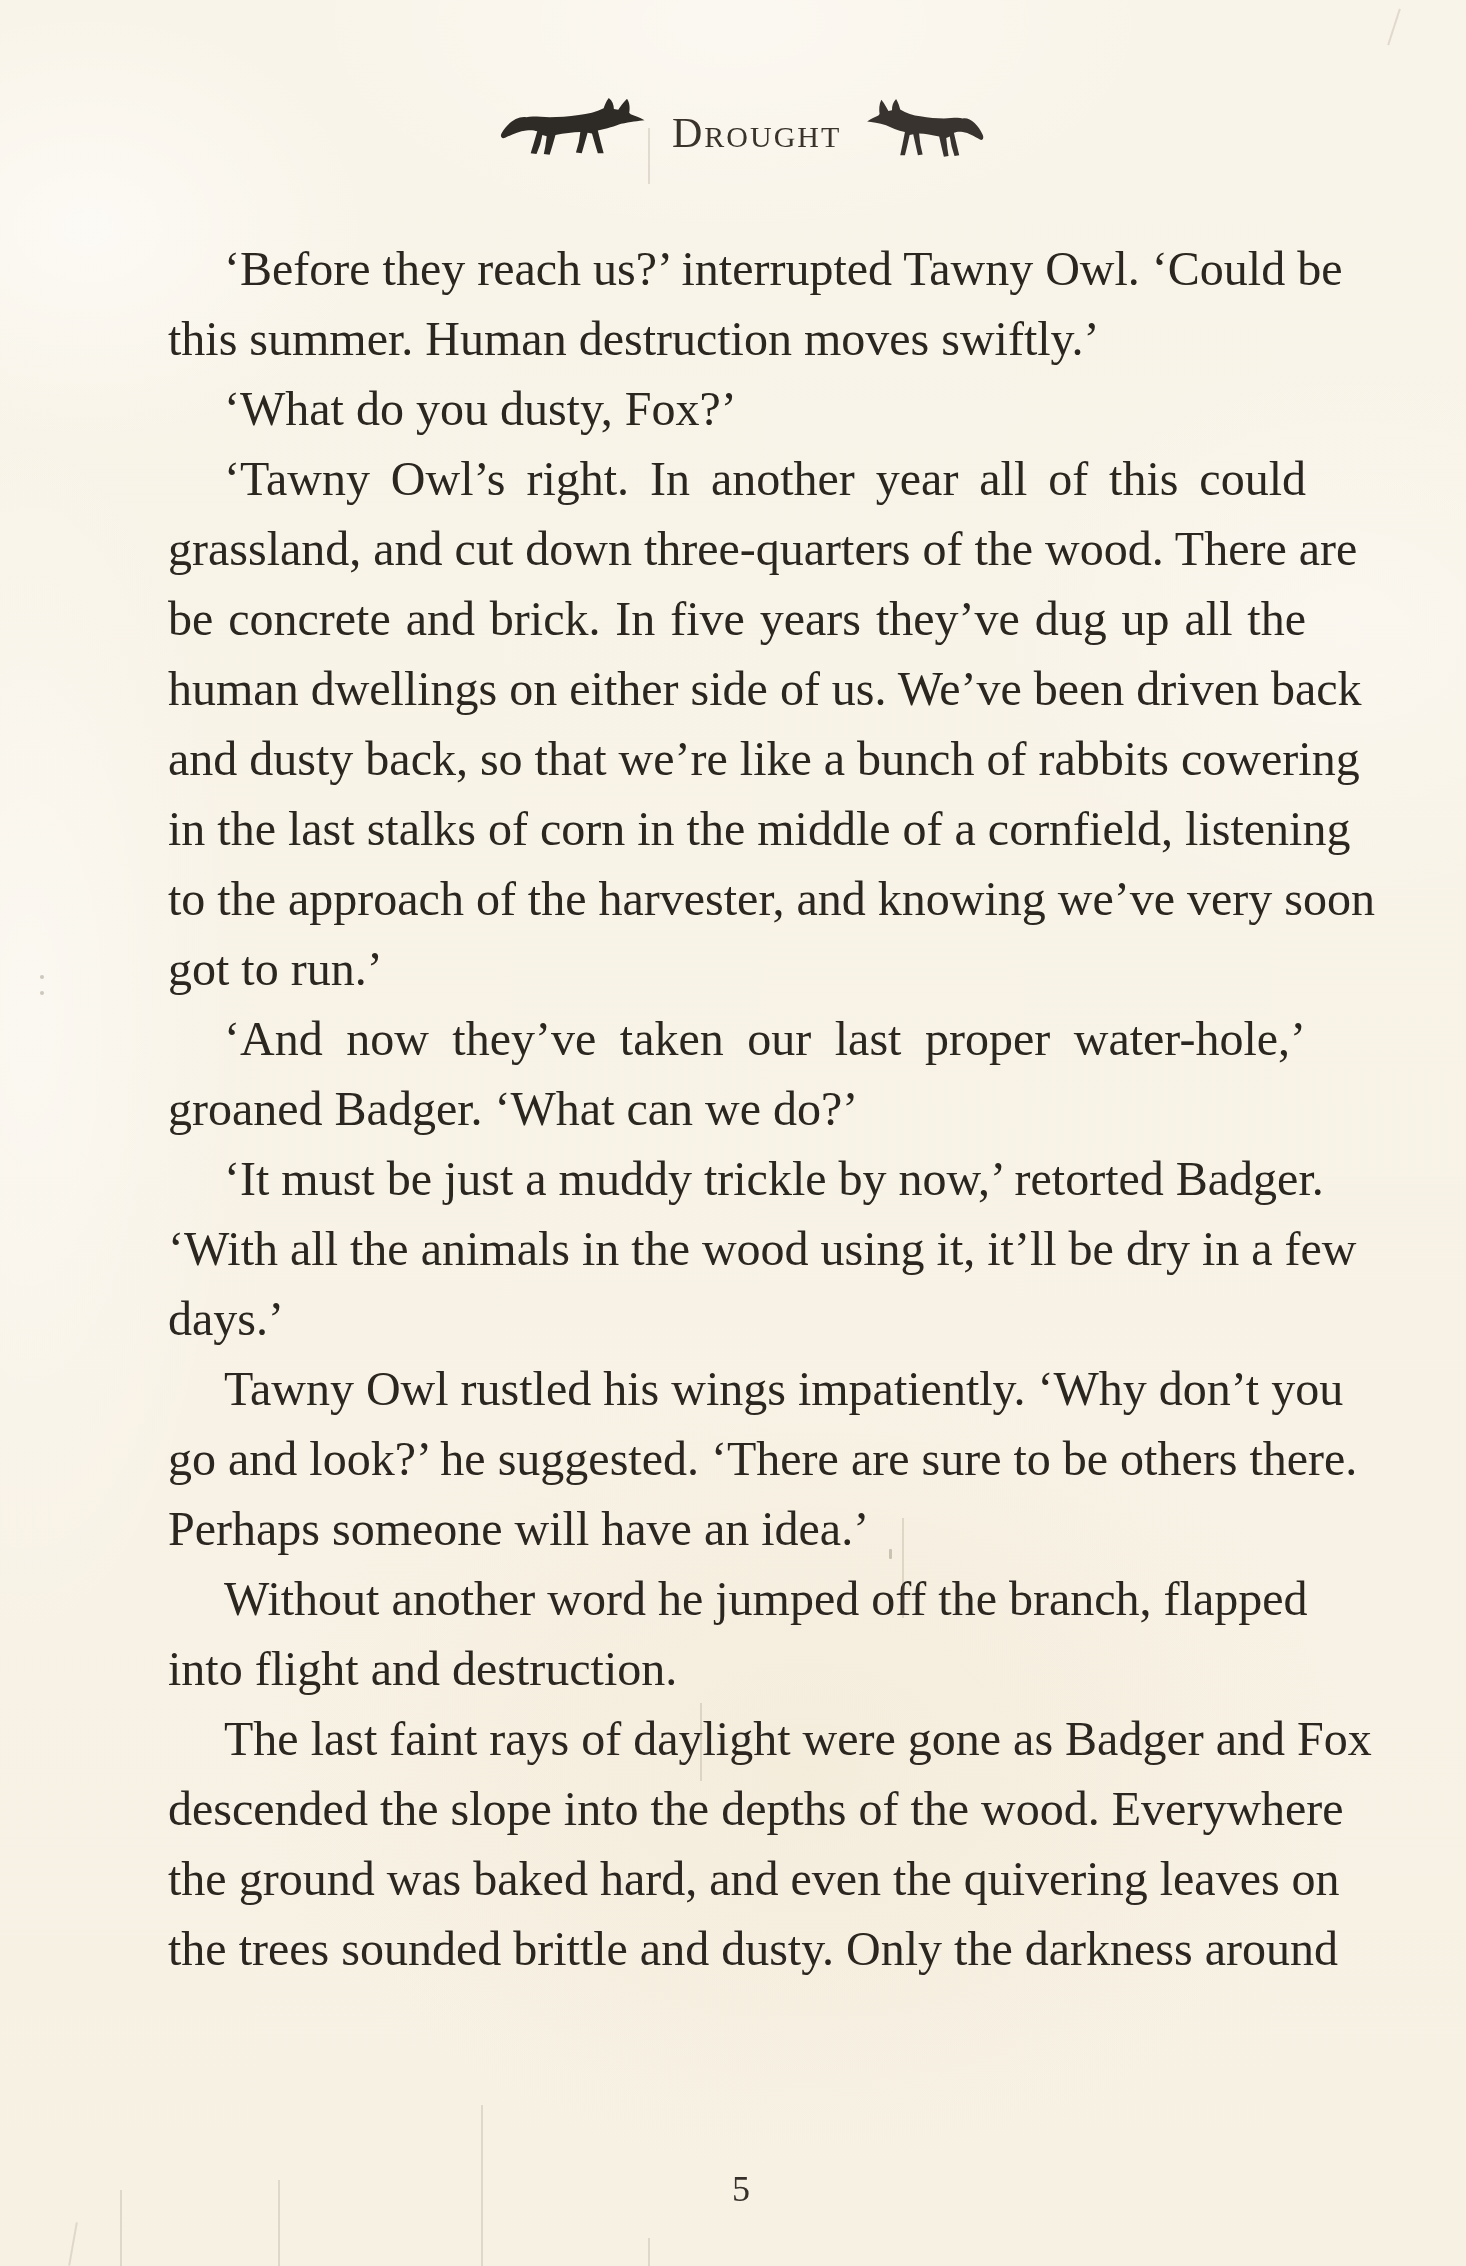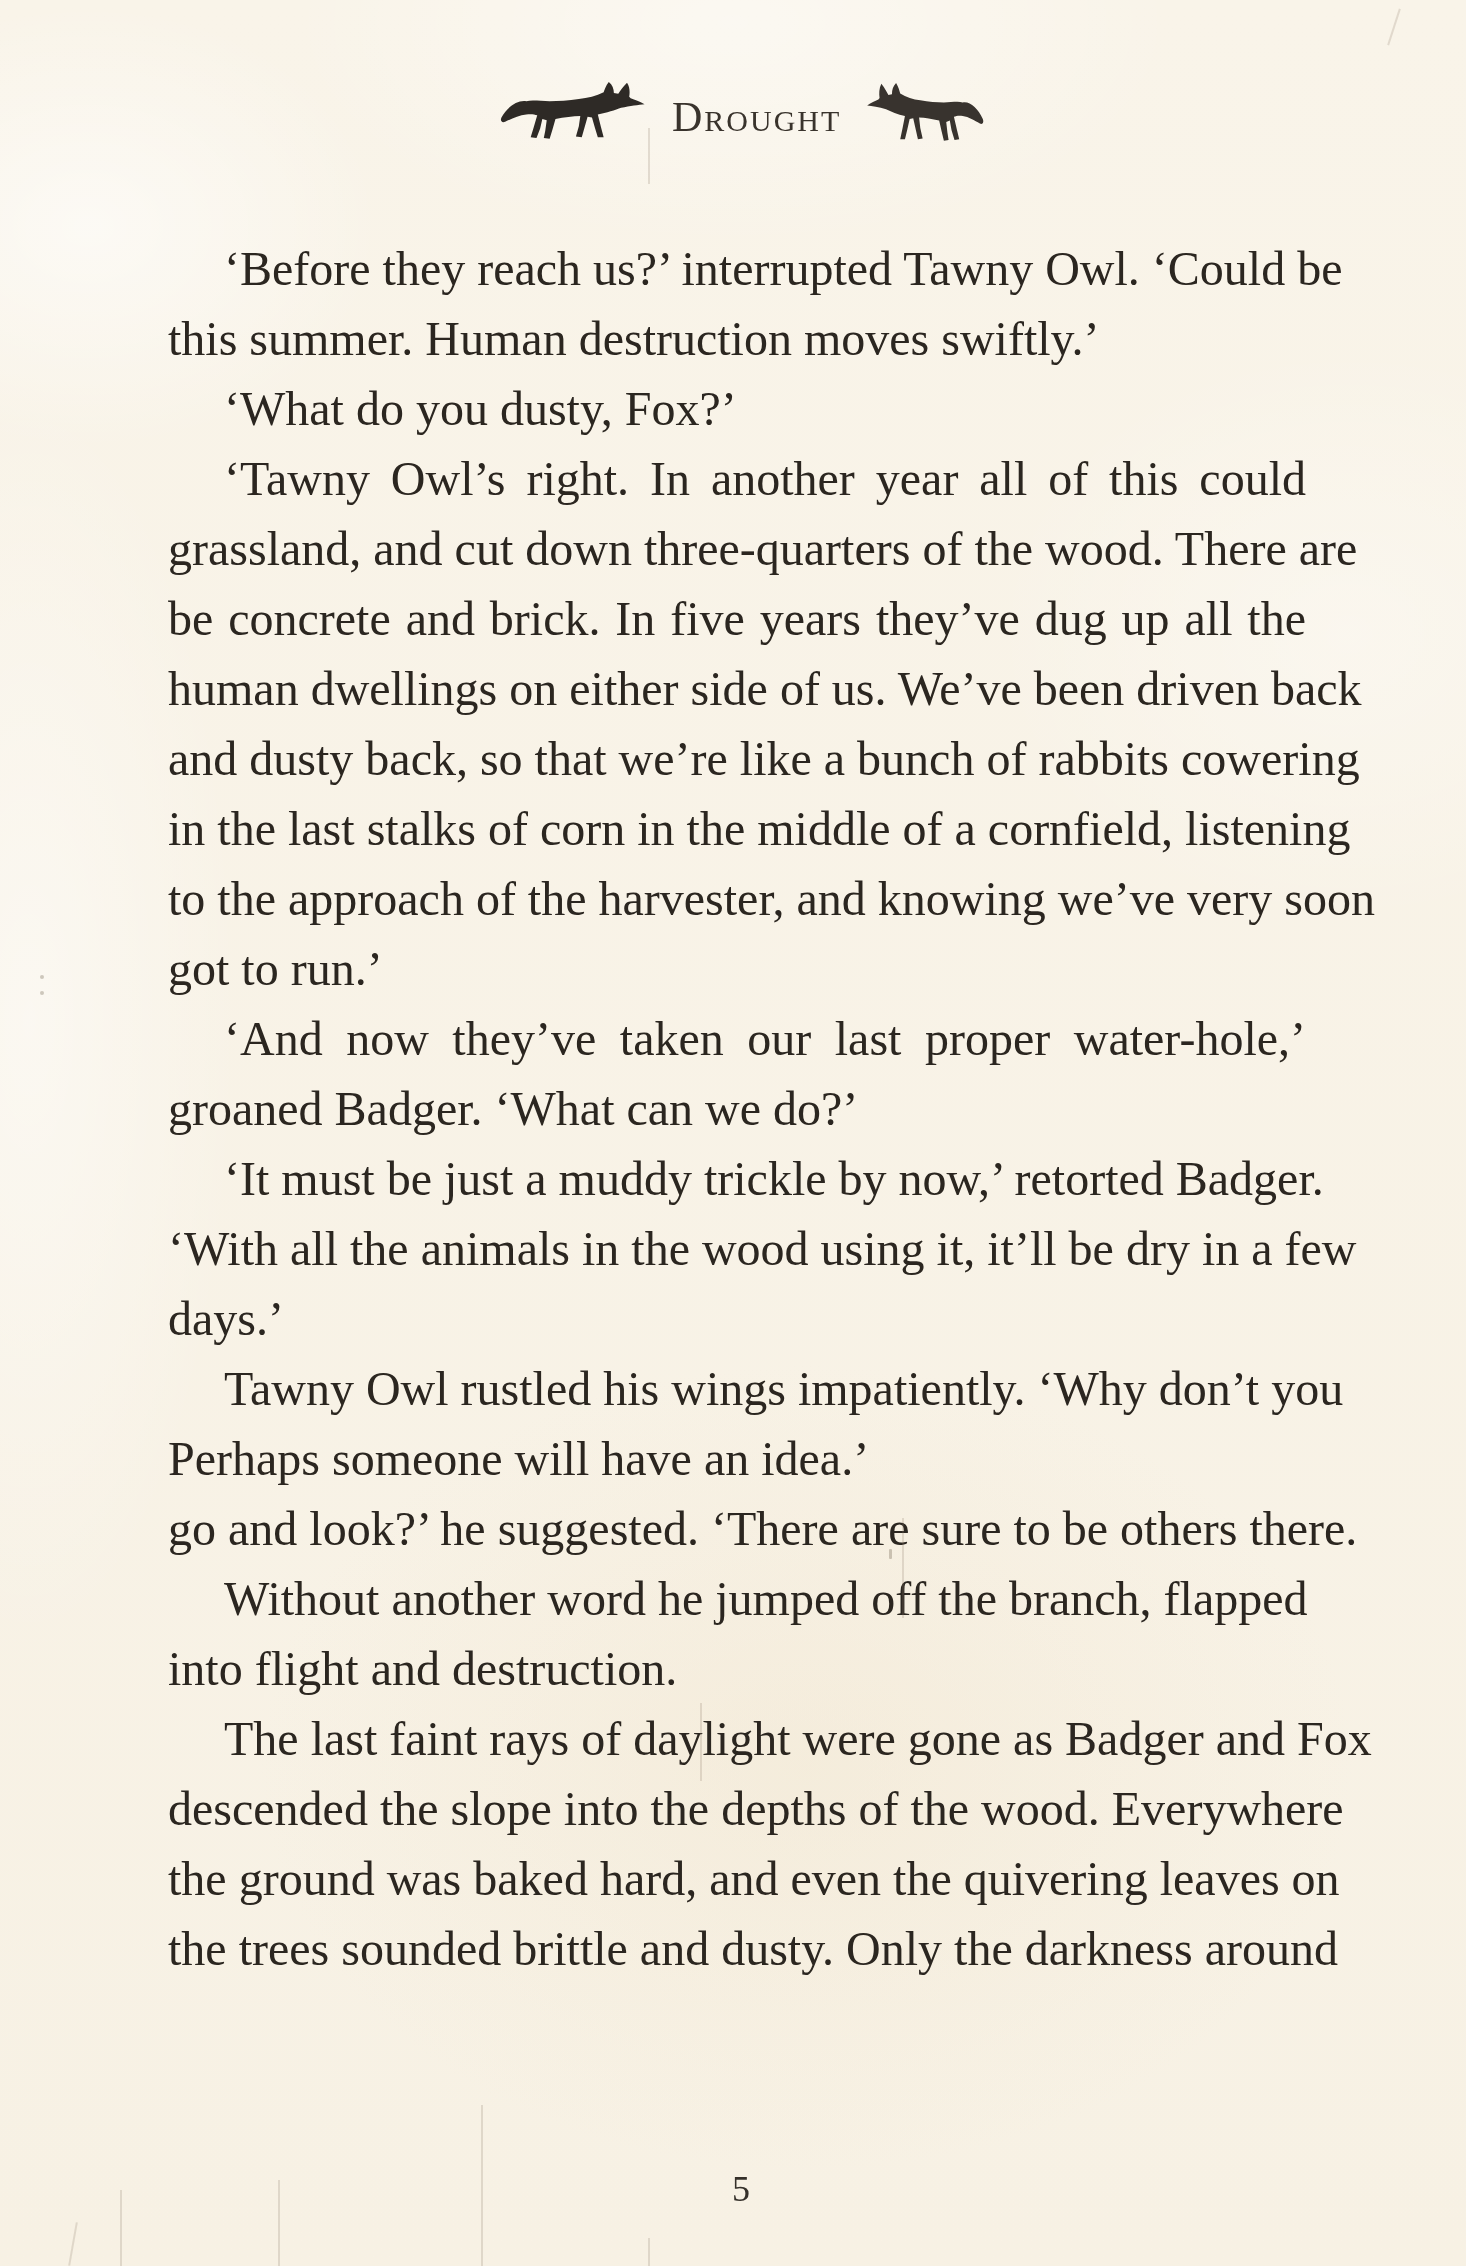--- a/index.html
+++ b/index.html
@@ -16,21 +16,21 @@
     background:
       radial-gradient(ellipse 420px 320px at 6% 10%, rgba(255,255,255,0.55), transparent 70%),
       radial-gradient(ellipse 300px 900px at 2% 45%, rgba(255,255,255,0.45), transparent 70%),
       radial-gradient(ellipse 520px 420px at 92% 28%, rgba(255,255,255,0.30), transparent 70%),
       radial-gradient(ellipse 760px 560px at 55% 78%, rgba(240,228,205,0.40), transparent 72%),
       radial-gradient(ellipse 600px 300px at 50% 1%, rgba(255,255,255,0.40), transparent 75%),
       linear-gradient(var(--paper,#f9f4e9), #f7f1e4);
     color:var(--ink,#2b2620);
   }
   
-  .header{position:absolute;top:0;left:0;width:100%;height:170px;font-family:Liberation Serif, serif;}
+  .header{position:absolute;top:16px;left:0;width:100%;height:170px;font-family:Liberation Serif, serif;}
   .fox{position:absolute;}
   .fox-left{left:500px;top:82px;width:146px;height:59px;}
   .fox-right{left:866px;top:83px;width:118px;height:60px;}
   .fox svg{width:100%;height:100%;display:block;}
   .fox-left path{fill:#2e2a26;}
   .fox-right path{fill:#38332e;}
   .chapter-title{
     position:absolute;left:672px;top:96px;
     color:var(--title-ink,#39332c);
     white-space:nowrap;
@@ -112,22 +112,22 @@
         <div class="line first">‘And now they’ve taken our last proper water-hole,’</div>
         <div class="line last">groaned Badger. ‘What can we do?’</div>
       </div>
       <div class="para">
         <div class="line first">‘It must be just a muddy trickle by now,’ retorted Badger.</div>
         <div class="line">‘With all the animals in the wood using it, it’ll be dry in a few</div>
         <div class="line last">days.’</div>
       </div>
       <div class="para">
         <div class="line first">Tawny Owl rustled his wings impatiently. ‘Why don’t you</div>
+        <div class="line">go and look?’ he suggested. ‘There are sure to be others there.</div>
         <div class="line last">Perhaps someone will have an idea.’</div>
-        <div class="line">go and look?’ he suggested. ‘There are sure to be others there.</div>
       </div>
       <div class="para">
         <div class="line first">Without another word he jumped off the branch, flapped</div>
         <div class="line last">into flight and destruction.</div>
       </div>
       <div class="para">
         <div class="line first">The last faint rays of daylight were gone as Badger and Fox</div>
         <div class="line">descended the slope into the depths of the wood. Everywhere</div>
         <div class="line">the ground was baked hard, and even the quivering leaves on</div>
         <div class="line last">the trees sounded brittle and dusty. Only the darkness around</div>

